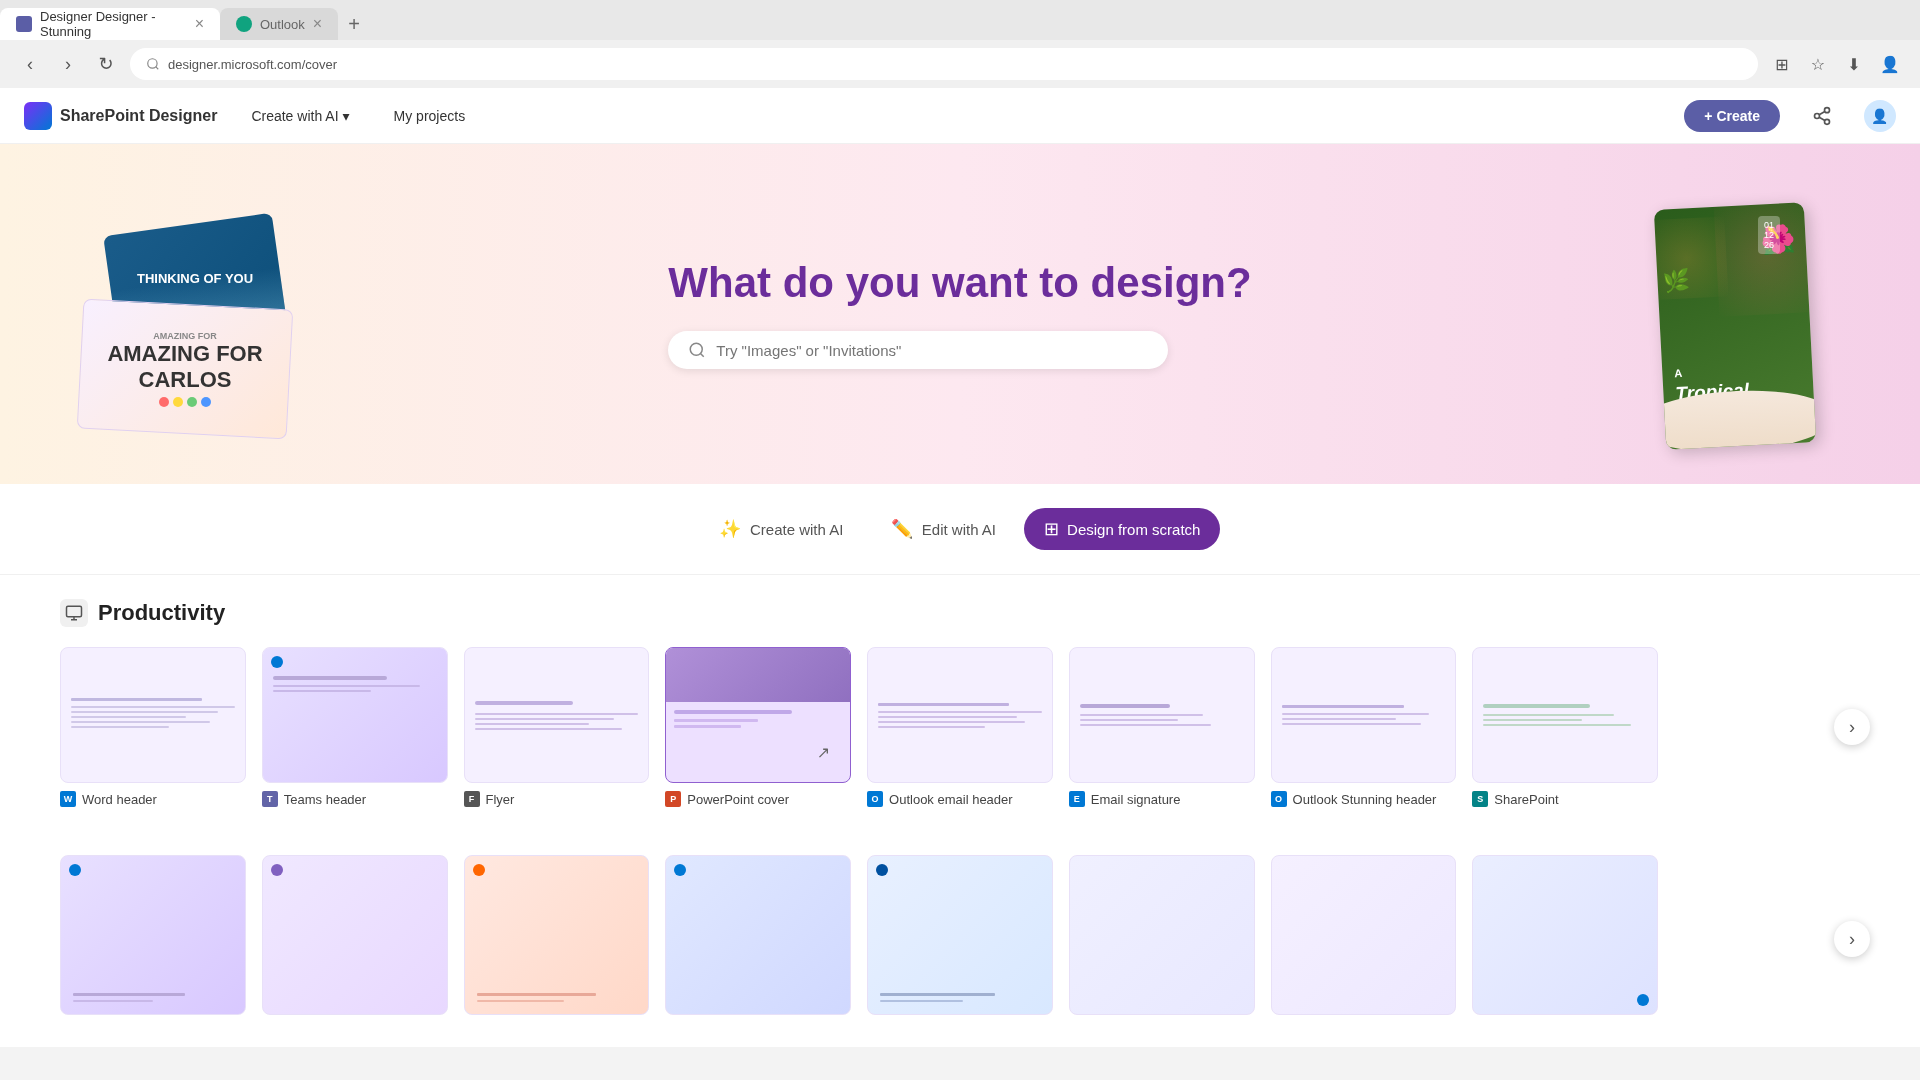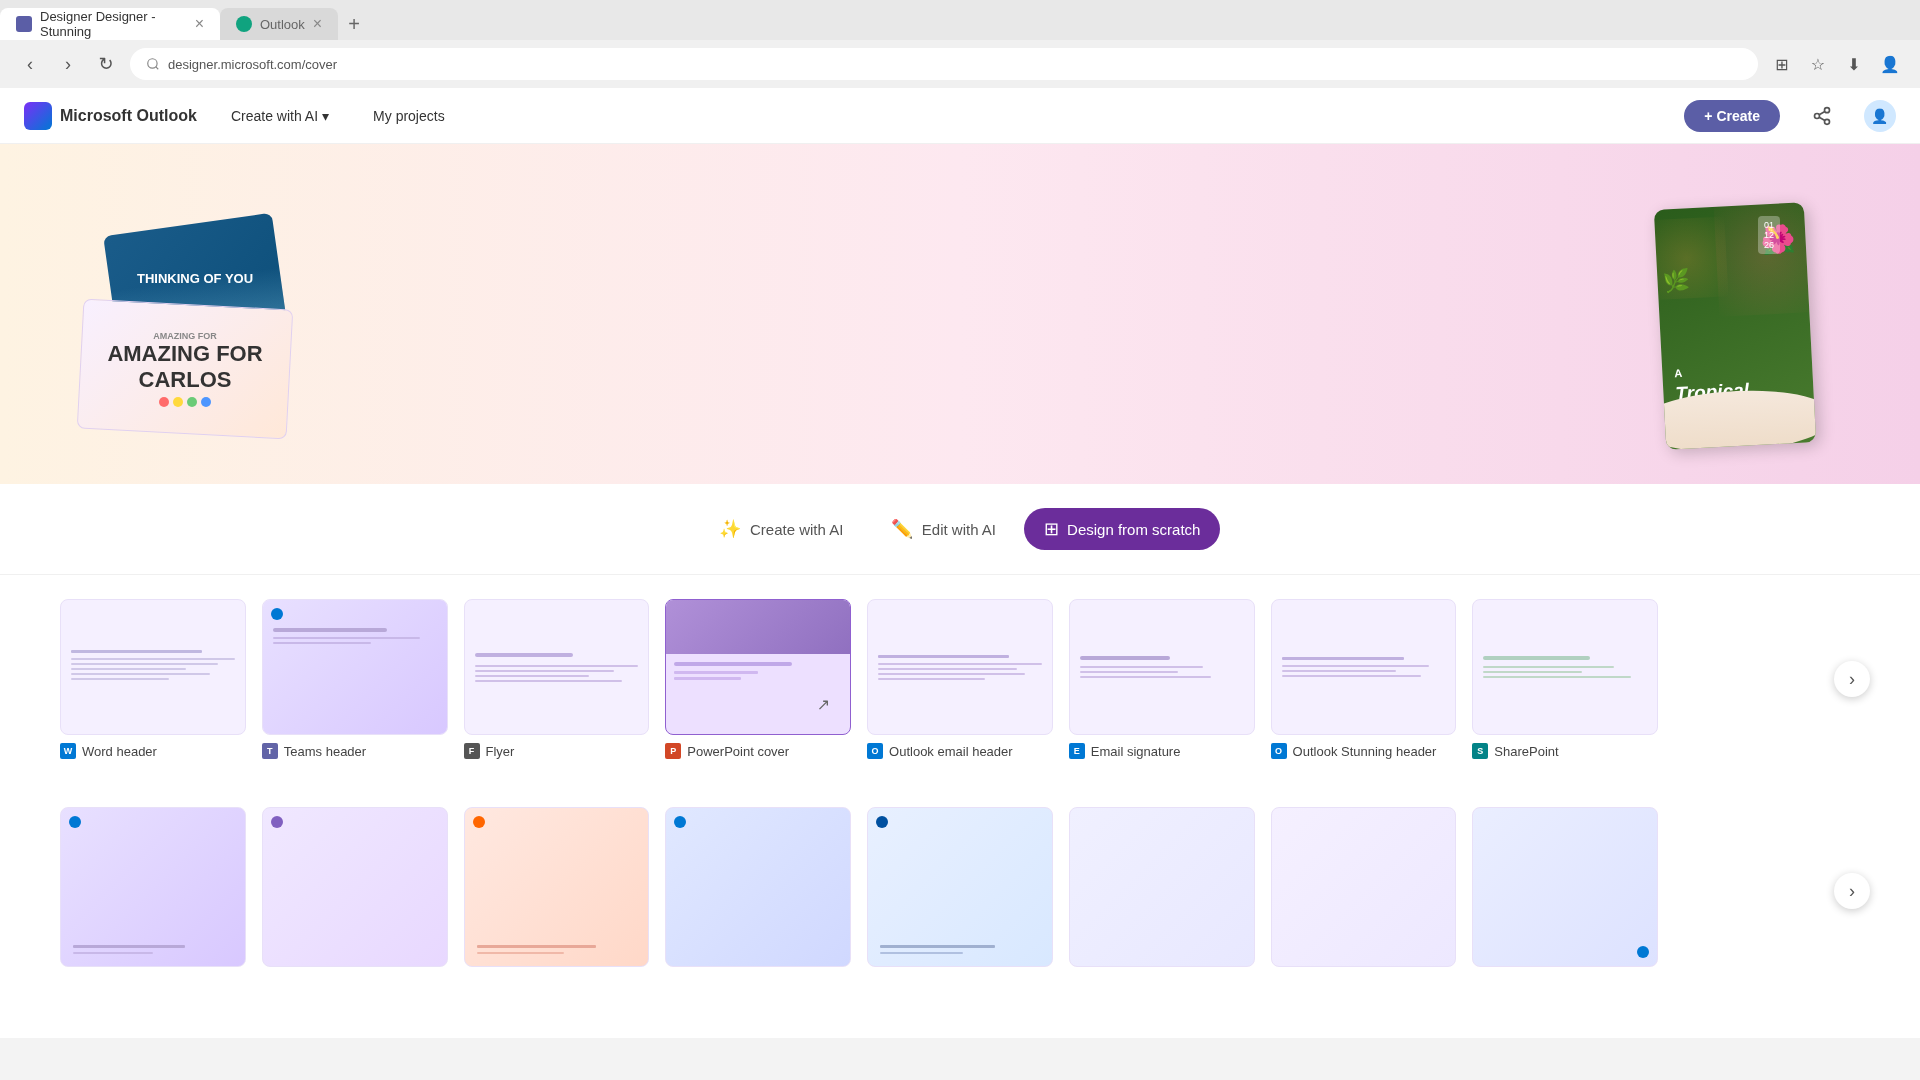--- a/index.html
+++ b/index.html
@@ -120,21 +120,21 @@
       <div class="browser-icon">👤</div>
     </div>
   </div>
 </div>
 
 <div class="app">
 
   <div class="top-nav">
     <div class="logo">
       <div class="logo-icon"></div>
-      <span>Microsoft Outlook</span>
+      <span>SharePoint Designer</span>
     </div>
     <div class="nav-link">
       <span>Create with AI</span>
       <span>▾</span>
     </div>
     <div class="nav-link">
       <span>My projects</span>
     </div>
     <div class="nav-spacer"></div>
     <button class="create-btn">
@@ -174,20 +174,30 @@
               <div style="width:10px;height:10px;border-radius:50%;background:#ff6b6b;"></div>
               <div style="width:10px;height:10px;border-radius:50%;background:#ffd93d;"></div>
               <div style="width:10px;height:10px;border-radius:50%;background:#6bcb77;"></div>
               <div style="width:10px;height:10px;border-radius:50%;background:#4d96ff;"></div>
             </div>
           </div>
         </div>
       </div>
     </div>
 
+    <div class="hero-content">
+      <h1 class="hero-title">What do you want to design?</h1>
+      <div class="hero-search">
+        <svg class="search-icon" width="18" height="18" viewBox="0 0 24 24" fill="none" stroke="#888" stroke-width="2">
+            <circle cx="11" cy="11" r="8"></circle>
+            <line x1="21" y1="21" x2="16.65" y2="16.65"></line>
+          </svg>
+        <input type="text" style="border: none; outline: none; font-size: 15px; color: rgb(153, 153, 153); flex: 1 1 0%; background: transparent;" placeholder="Try &quot;Images&quot; or &quot;Invitations&quot;">
+      </div>
+    </div>
 
     <div class="hero-right-image">
       <div style="position:relative; width:220px; height:280px;">
 
         <div style="position:absolute;top:20px;right:60px;background:rgba(255,255,255,0.3);border-radius:4px;padding:4px 6px;font-size:9px;color:#fff;z-index:3;text-align:center;">
           01<br>12<br>26
         </div>
 
         <div style="position:absolute;top:10px;right:30px;width:150px;height:240px;background:linear-gradient(160deg,#2a5c1b,#4a7c2f);border-radius:10px;transform:rotate(-3deg);overflow:hidden;box-shadow:4px 4px 16px rgba(0,0,0,0.2);">
 
@@ -217,20 +227,30 @@
       <span class="action-tab-icon">✏️</span>
       <span>Edit with AI</span>
     </button>
     <button class="action-tab active">
       <span class="action-tab-icon">⊞</span>
       <span>Design from scratch</span>
     </button>
   </div>
 
   <div class="section">
+    <div class="section-header">
+      <div class="section-icon">
+        <svg width="18" height="18" viewBox="0 0 24 24" fill="none" stroke="#555" stroke-width="2">
+            <rect x="2" y="3" width="20" height="14" rx="2"></rect>
+            <line x1="8" y1="21" x2="16" y2="21"></line>
+            <line x1="12" y1="17" x2="12" y2="21"></line>
+          </svg>
+      </div>
+      <span class="section-title">Productivity</span>
+    </div>
     <div class="cards-container">
       <div class="cards-row">
 
         <div class="card-item">
           <div class="card-preview">
             <div class="word-preview" style="padding:10px;">
               <div class="word-line" style="width:80%;height:3px;background:#c0b8e0;border-radius:1px;margin-bottom:5px;"></div>
               <div class="word-line" style="width:100%;height:2px;background:#d0c8e8;border-radius:1px;margin-bottom:3px;"></div>
               <div class="word-line" style="width:90%;height:2px;background:#d0c8e8;border-radius:1px;margin-bottom:3px;"></div>
               <div class="word-line" style="width:70%;height:2px;background:#d0c8e8;border-radius:1px;margin-bottom:3px;"></div>

